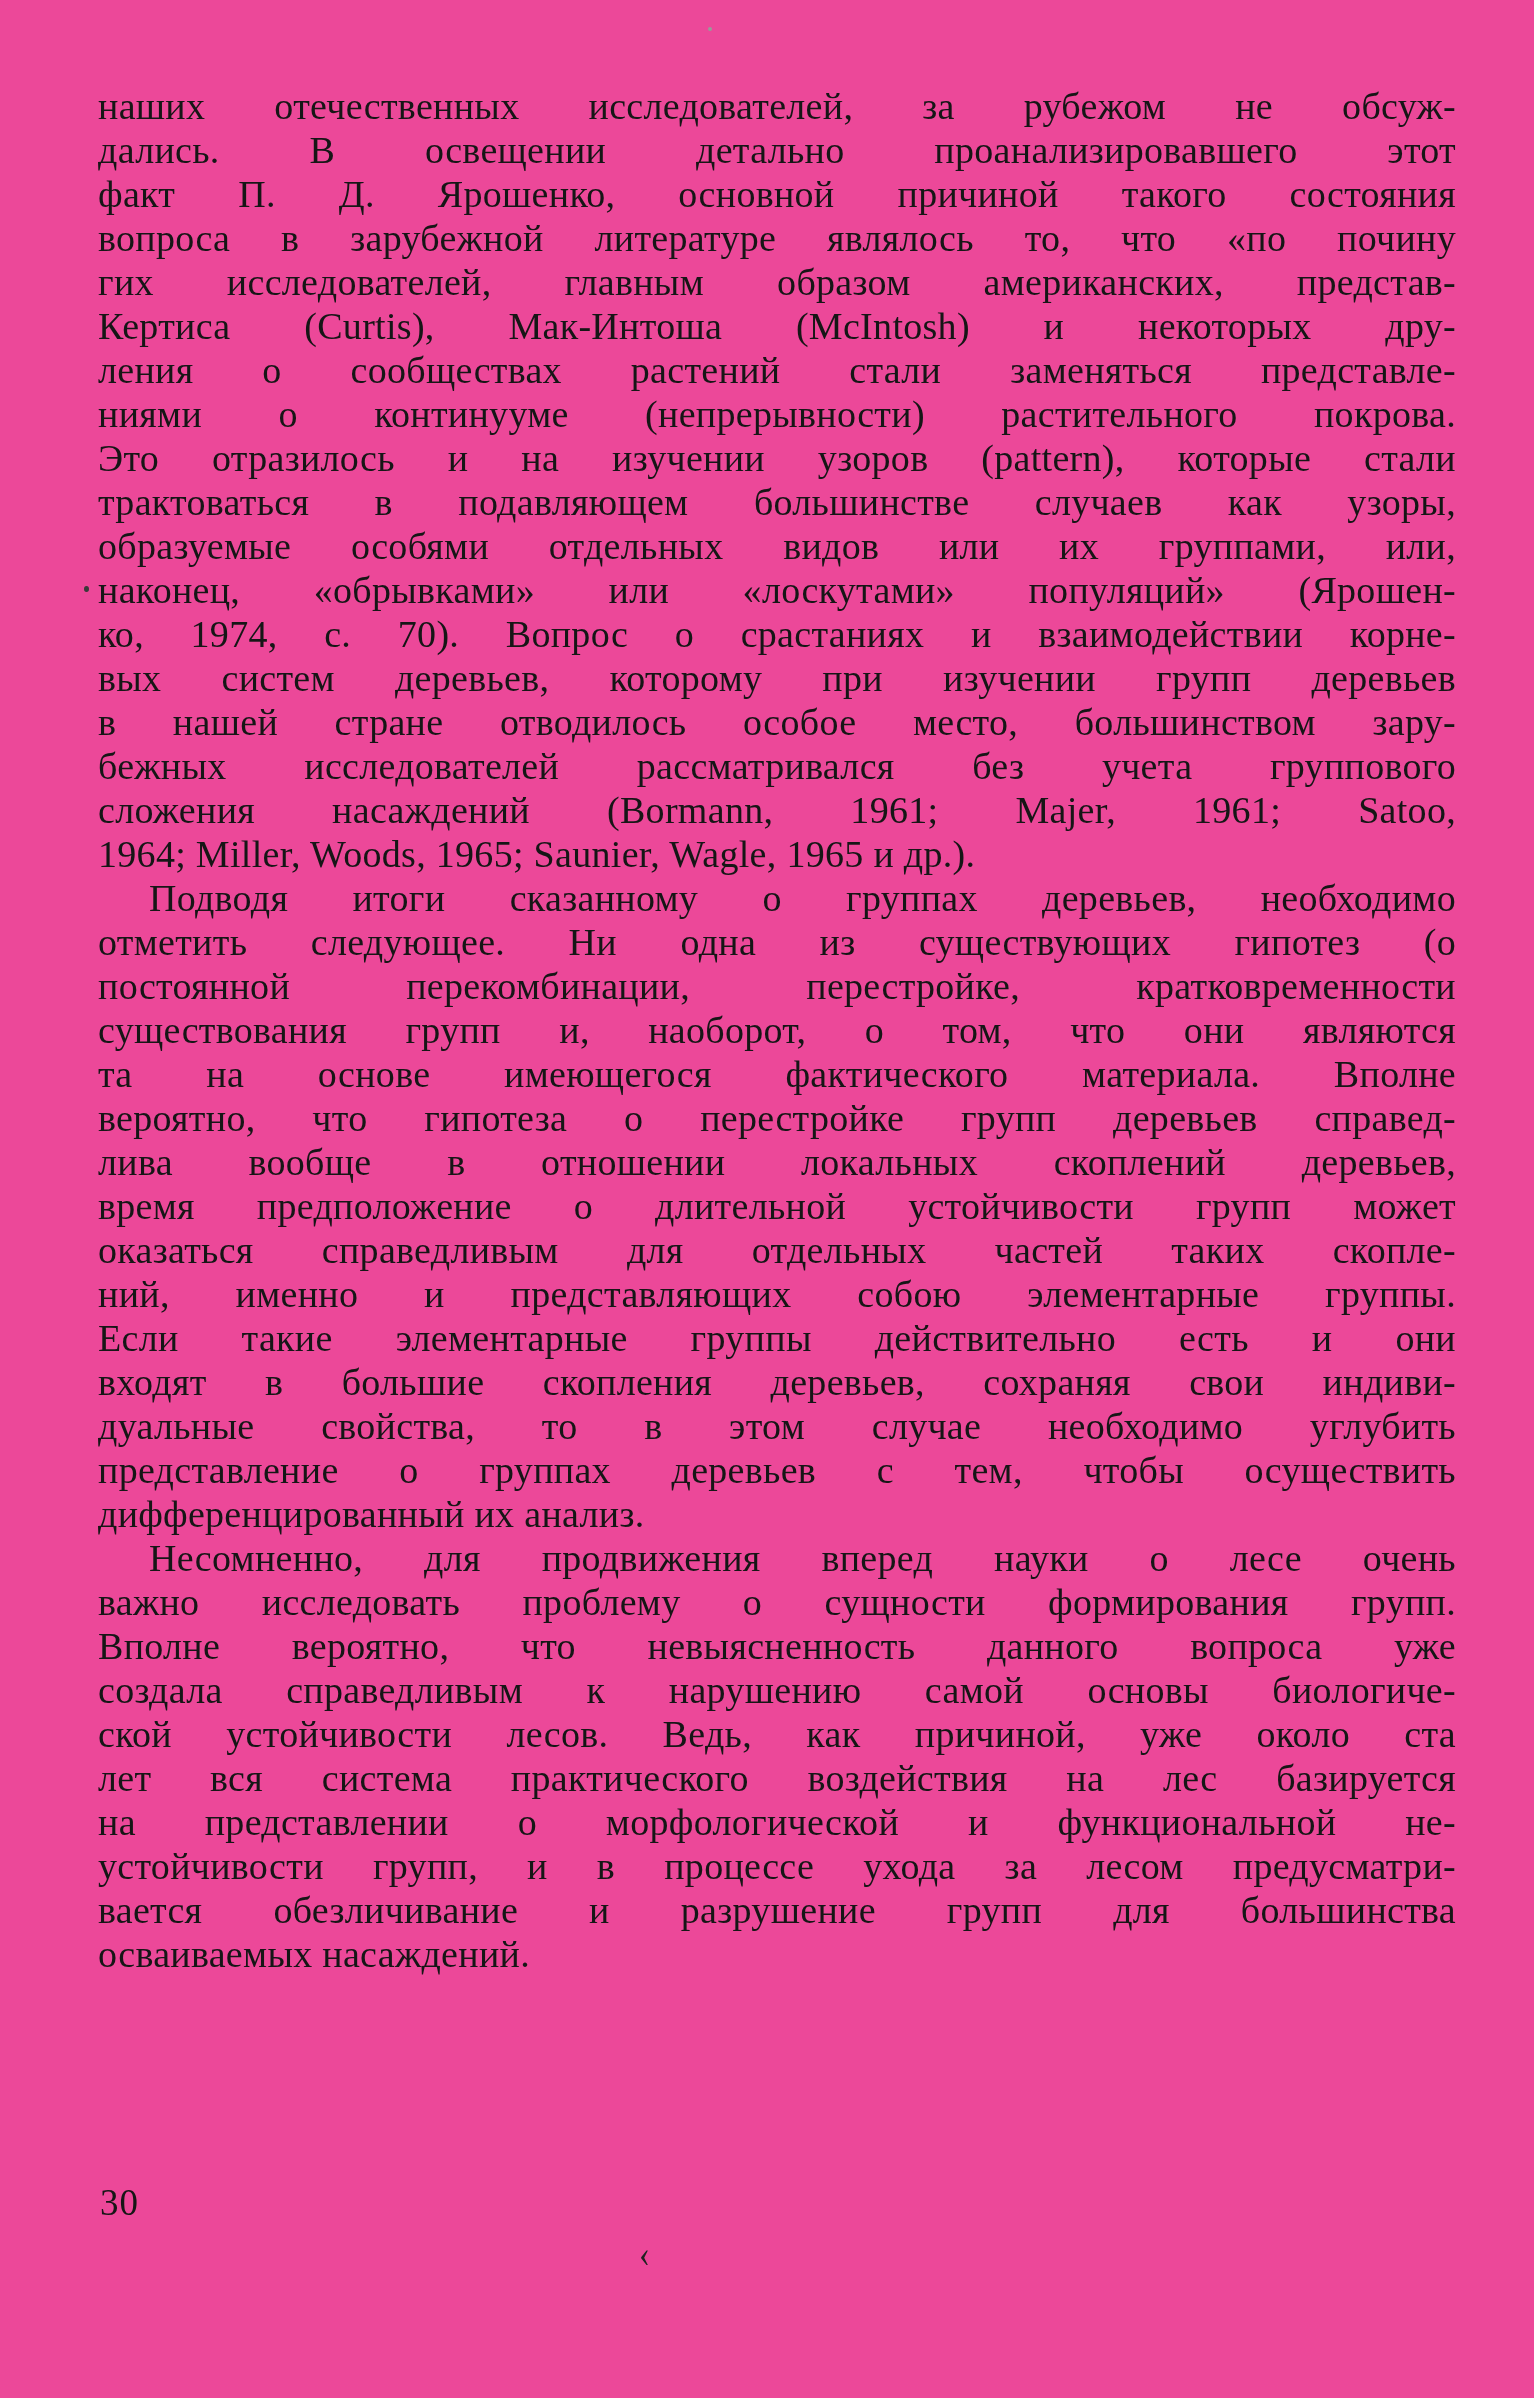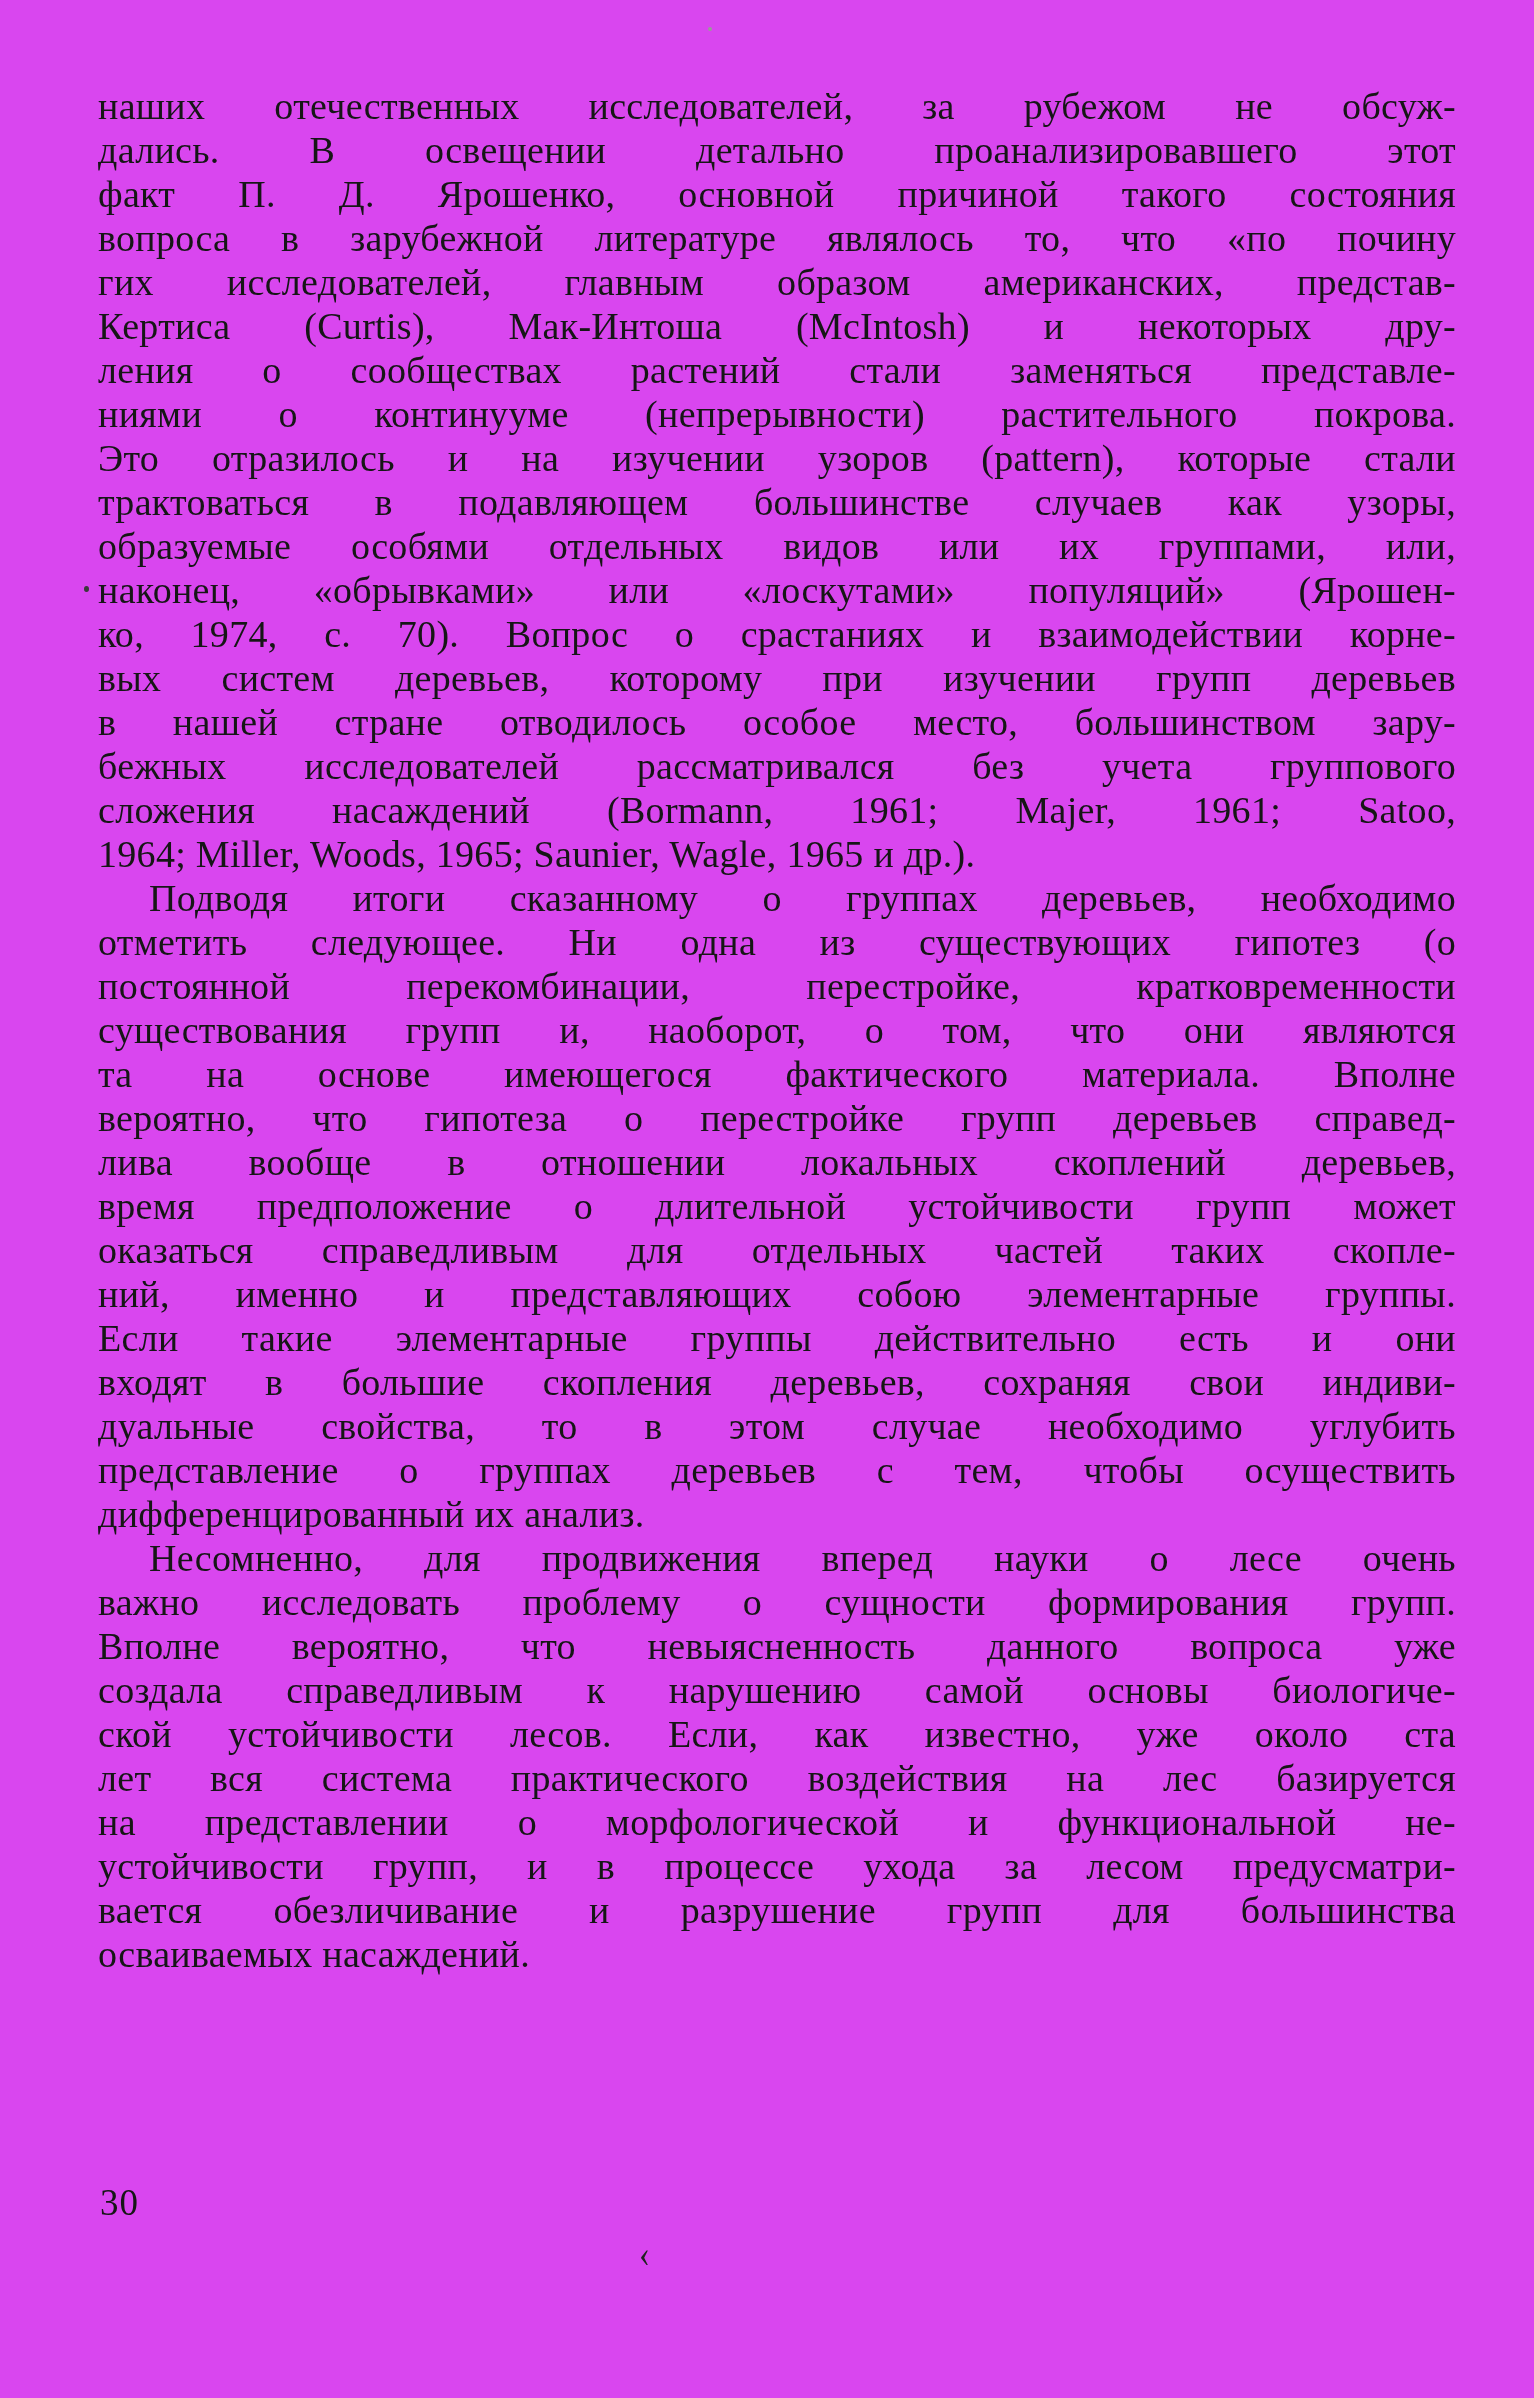--- a/index.html
+++ b/index.html
@@ -5,21 +5,21 @@
   html, body {
     margin: 0;
     padding: 0;
     background: #e8e8e8;
   }
   .page {
     position: relative;
     width: 1534px;
     height: 2398px;
     margin: 0 auto;
-    background: #d946ef;
+    background: #ec4899;
     overflow: hidden;
     font-family: "Liberation Serif", "DejaVu Serif", serif;
     color: #161616;
   }
   .textblock {
     position: absolute;
     left: 98px;
     top: 84px;
     width: 1358px;
   }
@@ -118,21 +118,21 @@
         <div class="line">входят в большие скопления деревьев, сохраняя свои индиви-</div>
         <div class="line">дуальные свойства, то в этом случае необходимо углубить</div>
         <div class="line">представление о группах деревьев с тем, чтобы осуществить</div>
         <div class="line para-end">дифференцированный их анализ.</div>
       </div>
       <div class="paragraph">
         <div class="line indent">Несомненно, для продвижения вперед науки о лесе очень</div>
         <div class="line">важно исследовать проблему о сущности формирования групп.</div>
         <div class="line">Вполне вероятно, что невыясненность данного вопроса уже</div>
         <div class="line">создала справедливым к нарушению самой основы биологиче-</div>
-        <div class="line">ской устойчивости лесов. Если, как известно, уже около ста</div>
+        <div class="line">ской устойчивости лесов. Ведь, как причиной, уже около ста</div>
         <div class="line">лет вся система практического воздействия на лес базируется</div>
         <div class="line">на представлении о морфологической и функциональной не-</div>
         <div class="line">устойчивости групп, и в процессе ухода за лесом предусматри-</div>
         <div class="line">вается обезличивание и разрушение групп для большинства</div>
         <div class="line para-end">осваиваемых насаждений.</div>
       </div>
     </div>
   <span class="ink-speck"></span>
   <div class="page-number">30</div>
   <div class="stray-mark">‹</div>

